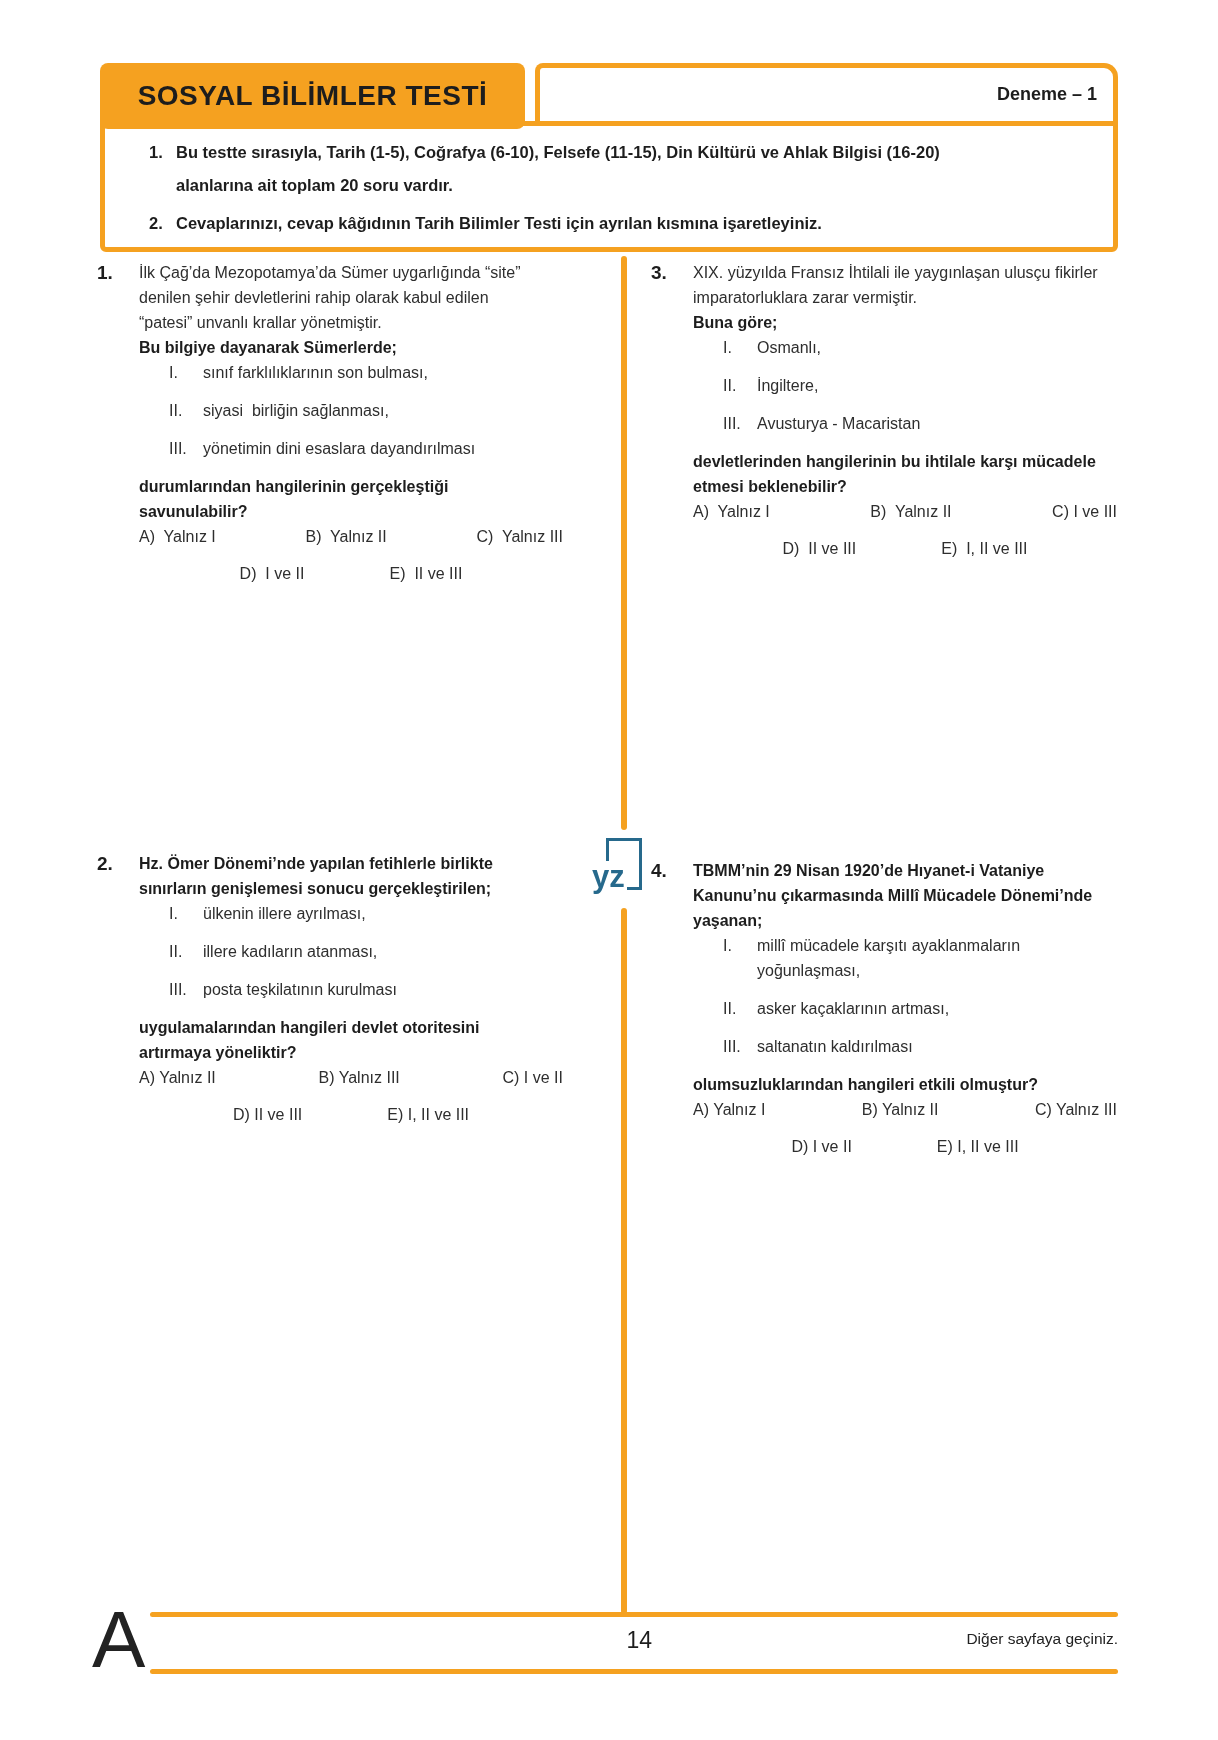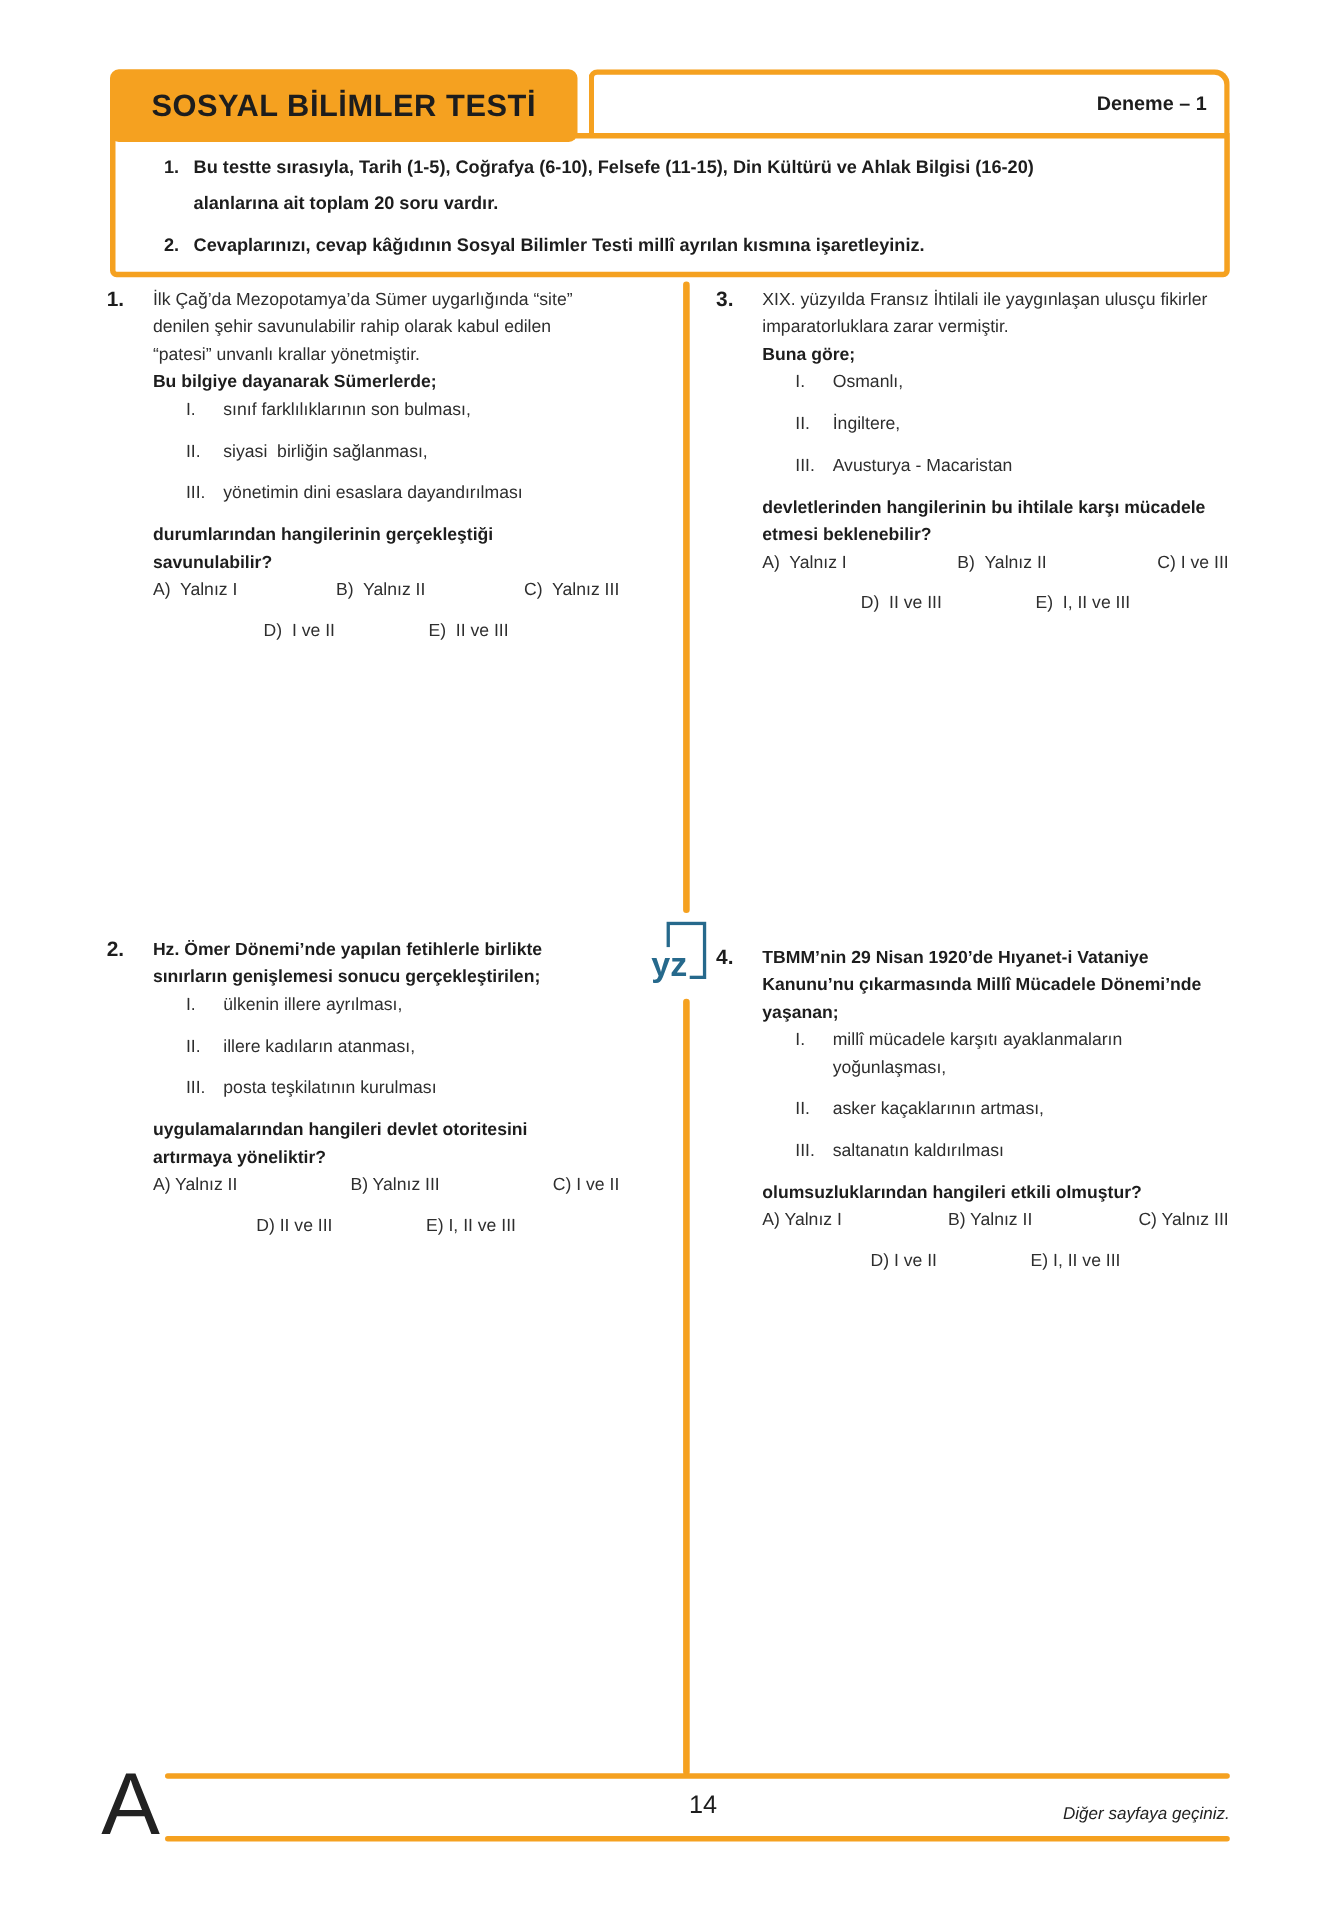--- a/index.html
+++ b/index.html
@@ -60,21 +60,21 @@
   .opts span{white-space:pre;}
   .opts-row1{justify-content:space-between;}
   .opts-row2{justify-content:center;gap:85px;}
 
   
   .booklet{position:absolute;left:92px;top:1600px;font-size:80px;line-height:1;color:#222;}
   .frule{position:absolute;left:150px;width:968px;height:5px;background:var(--orange);border-radius:3px;}
   .frule-top{top:1612px;}
   .frule-bottom{top:1669px;}
   .page-no{position:absolute;left:598px;top:1627px;width:54px;text-align:right;font-weight:normal;font-size:23px;color:var(--ink-bold);}
-  .next-note{position:absolute;right:100px;top:1630px;font-style:italic;font-size:15.5px;color:#222;margin-top:11px;}
+  .next-note{position:absolute;right:100px;top:1630px;font-size:15.5px;color:#222;}
 </style>
 </head>
 <body>
 
 <div class="page">
 
   <header class="header-row">
     <div class="hbox hbox-center">
       <span>SOSYAL BİLİMLER TESTİ</span>
     </div>
@@ -84,37 +84,37 @@
   </header>
 
   <section class="instructions">
     <div class="instr">
       <span class="instr-no">1.</span>
       <span class="instr-text">Bu testte sırasıyla, Tarih (1-5), Coğrafya (6-10), Felsefe (11-15), Din Kültürü ve Ahlak Bilgisi (16-20)
 alanlarına ait toplam 20 soru vardır.</span>
     </div>
     <div class="instr">
       <span class="instr-no">2.</span>
-      <span class="instr-text">Cevaplarınızı, cevap kâğıdının Sosyal Bilimler Testi millî ayrılan kısmına işaretleyiniz.</span>
+      <span class="instr-text">Cevaplarınızı, cevap kâğıdının Tarih Bilimler Testi için ayrılan kısmına işaretleyiniz.</span>
     </div>
   </section>
 
   <div class="vrule vrule-top"></div>
   <div class="vrule vrule-bottom"></div>
 
   <div class="logo">
     <div class="logo-frame"></div>
     <span class="logo-text">yz</span>
   </div>
 
   <article class="question q1">
     <div class="qnum">1.</div>
     <div class="qbody">
       <p class="intro">İlk Çağ’da Mezopotamya’da Sümer uygarlığında “site”
-denilen şehir savunulabilir rahip olarak kabul edilen
+denilen şehir devletlerini rahip olarak kabul edilen
 “patesi” unvanlı krallar yönetmiştir.</p>
       <p class="lead">Bu bilgiye dayanarak Sümerlerde;</p>
       <div class="ritem">
         <span class="rnum">I.</span>
         <span class="rtext">sınıf farklılıklarının son bulması,</span>
       </div>
       <div class="ritem">
         <span class="rnum">II.</span>
         <span class="rtext">siyasi  birliğin sağlanması,</span>
       </div>

